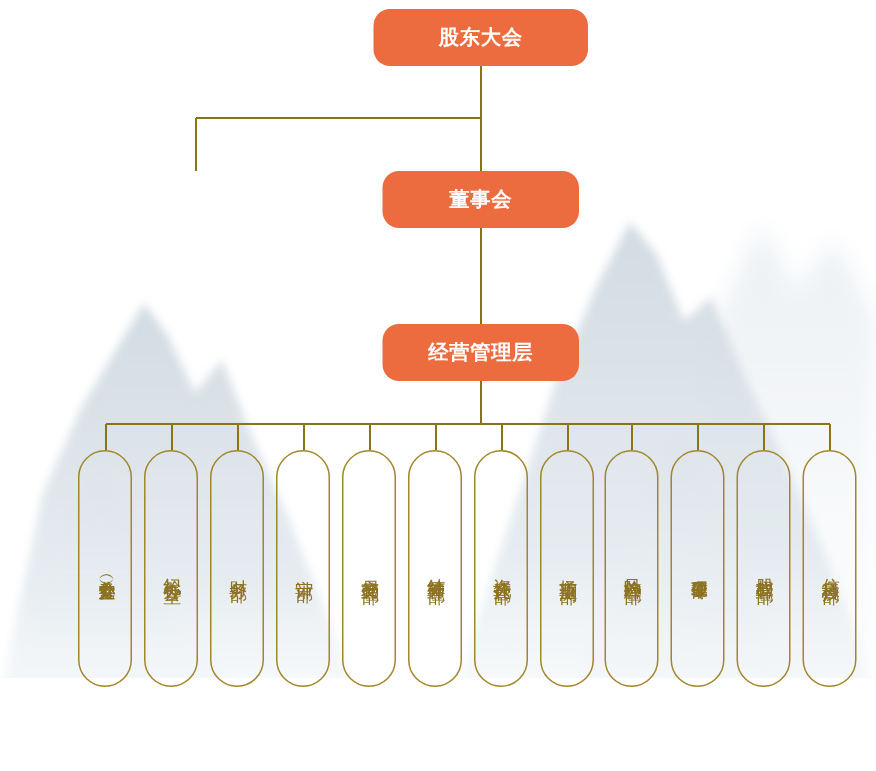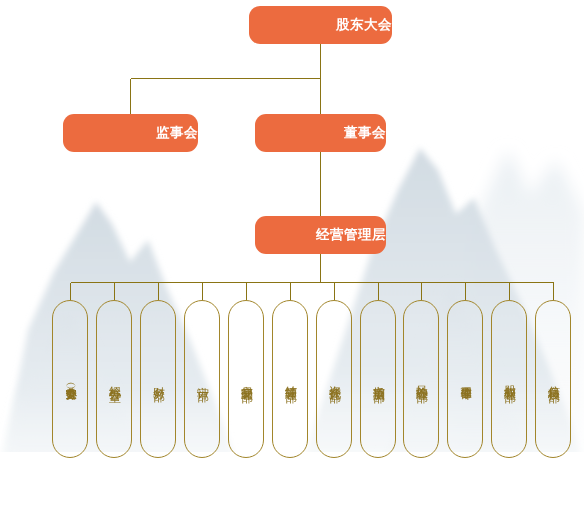--- a/index.html
+++ b/index.html
@@ -46,21 +46,21 @@
   .node-orange {
     position: absolute;
     background: #EC6B3F;
     border-radius: 11px;
     color: #ffffff;
     font-size: 13.5px;
     font-weight: bold;
     letter-spacing: 0.5px;
     display: flex;
     align-items: center;
-    justify-content: flex-end;
+    justify-content: center;
     box-sizing: border-box;
     white-space: nowrap;
   }
 
   
   .dept-row {
     position: absolute;
     left: 0;
     top: 300px;
     width: 584px;
@@ -168,23 +168,20 @@
       <line x1="465.5" y1="282.5" x2="465.5" y2="300"></line>
       <line x1="509.5" y1="282.5" x2="509.5" y2="300"></line>
       <line x1="553.5" y1="282.5" x2="553.5" y2="300"></line>
     </g>
   </svg>
 
   <div class="node-orange" style="left:249px; top:6px; width:143px; height:38px;">
     <span>股东大会</span>
   </div>
 
-  <div class="node-orange" style="left:63px; top:114px; width:135px; height:38px;">
-    <span>监事会</span>
-  </div>
 
   <div class="node-orange" style="left:255px; top:216px; width:131px; height:38px;">
     <span>经营管理层</span>
   </div>
 
   <div class="node-orange" style="left:255px; top:114px; width:131px; height:38px;">
     <span>董事会</span>
   </div>
 
   <div class="dept-row">

